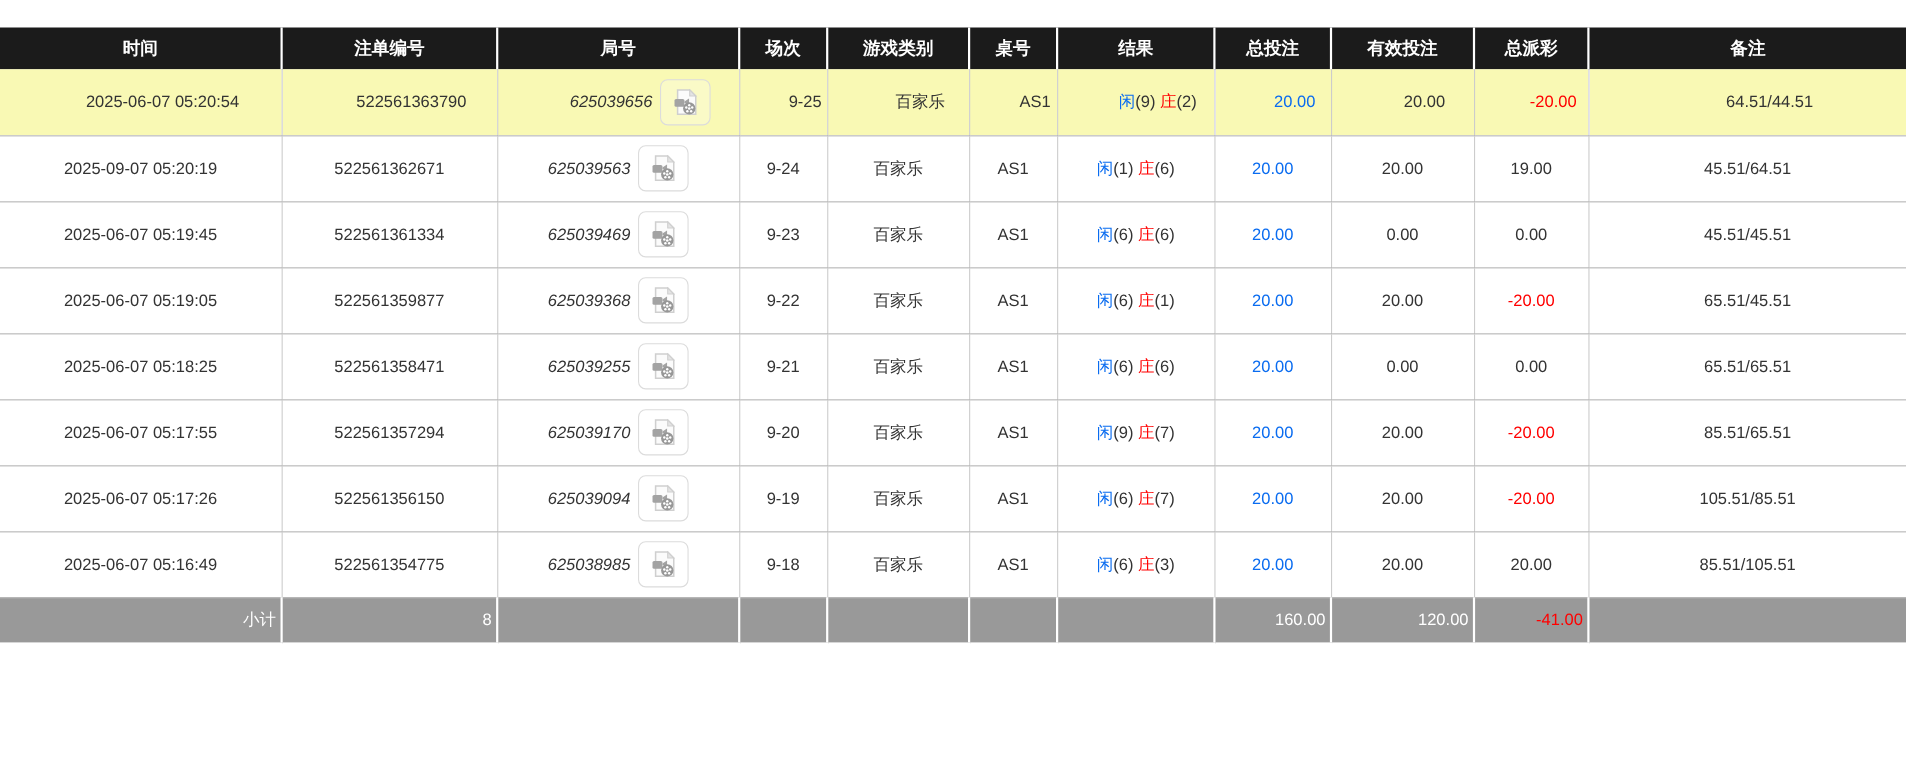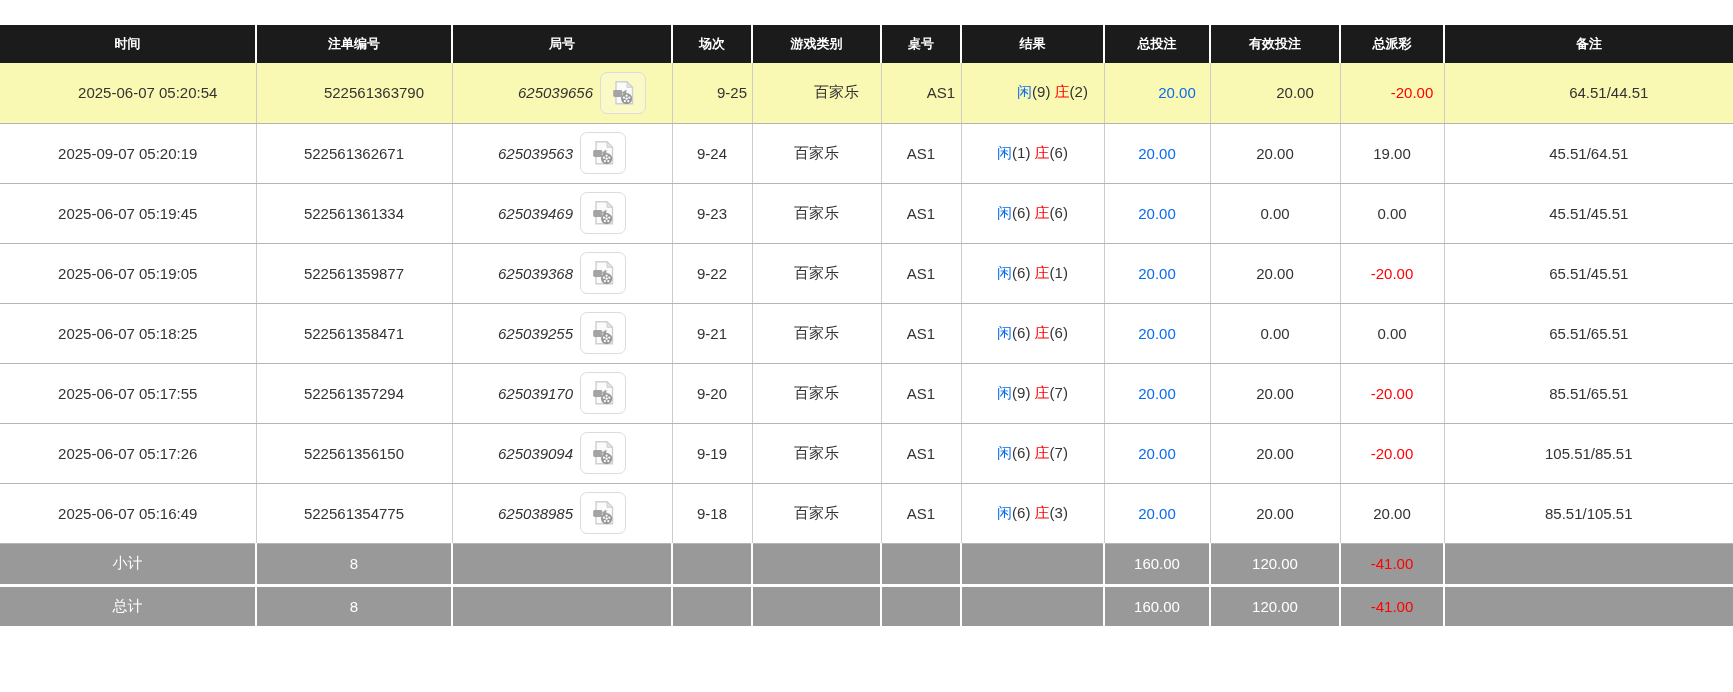--- a/index.html
+++ b/index.html
@@ -14,21 +14,21 @@
   table.records {
     width: 1733px;
     table-layout: fixed;
     border-collapse: collapse;
     font-size: 15px;
   }
   thead th {
     background: #1b1b1b;
     color: #ffffff;
     font-weight: bold;
-    font-size: 13px;
+    font-size: 16px;
     height: 38px;
     border-right: 2px solid #ffffff;
     padding: 0;
     text-align: center;
   }
   thead th:last-child { border-right: none; }
   tbody td {
     height: 60px;
     text-align: center;
     vertical-align: middle;
@@ -38,21 +38,21 @@
     padding: 0 4px;
     overflow: hidden;
     white-space: nowrap;
   }
   tbody td:last-child { border-right: none; }
   tr.hl td { background: #f9f9b4; padding-left: 44px; }
   tfoot td {
     height: 42px;
     background: #999999;
     color: #ffffff;
-    text-align: center;
+    text-align: right;
     vertical-align: middle;
     border-right: 2px solid #ffffff;
     border-bottom: 3px solid #ffffff;
     padding: 0 4px;
   }
   tfoot td:last-child { border-right: none; }
   .c-blue { color: #0a6cf0; }
   .c-red  { color: #ff0000; }
   .round-wrap { display: inline-flex; align-items: center; gap: 7px; font-style: italic; }
   .video-btn {
@@ -390,28 +390,15 @@
         <td></td>
         <td></td>
         <td></td>
         <td></td>
         <td></td>
         <td>160.00</td>
         <td>120.00</td>
         <td class="c-red">-41.00</td>
         <td></td>
       </tr>
-      <tr>
-        <td>总计</td>
-        <td>8</td>
-        <td></td>
-        <td></td>
-        <td></td>
-        <td></td>
-        <td></td>
-        <td>160.00</td>
-        <td>120.00</td>
-        <td class="c-red">-41.00</td>
-        <td></td>
-      </tr>
     </tfoot>
   </table>
 </div>
 
 </body></html>

